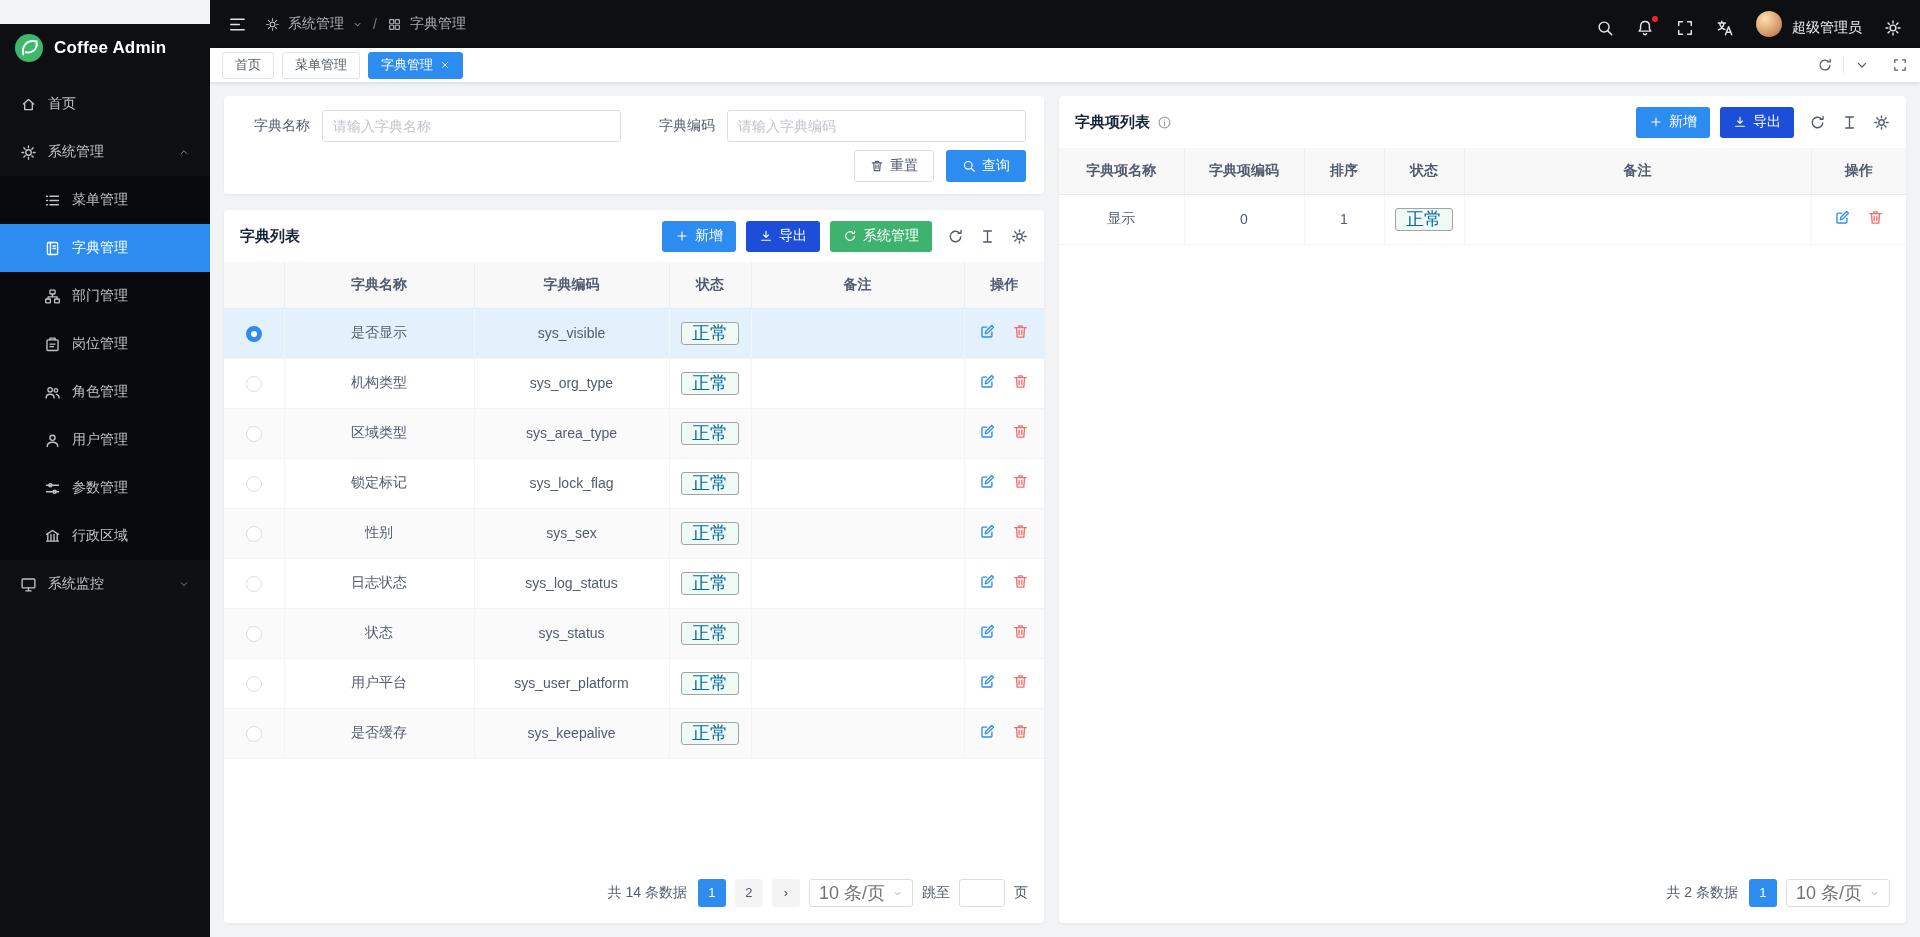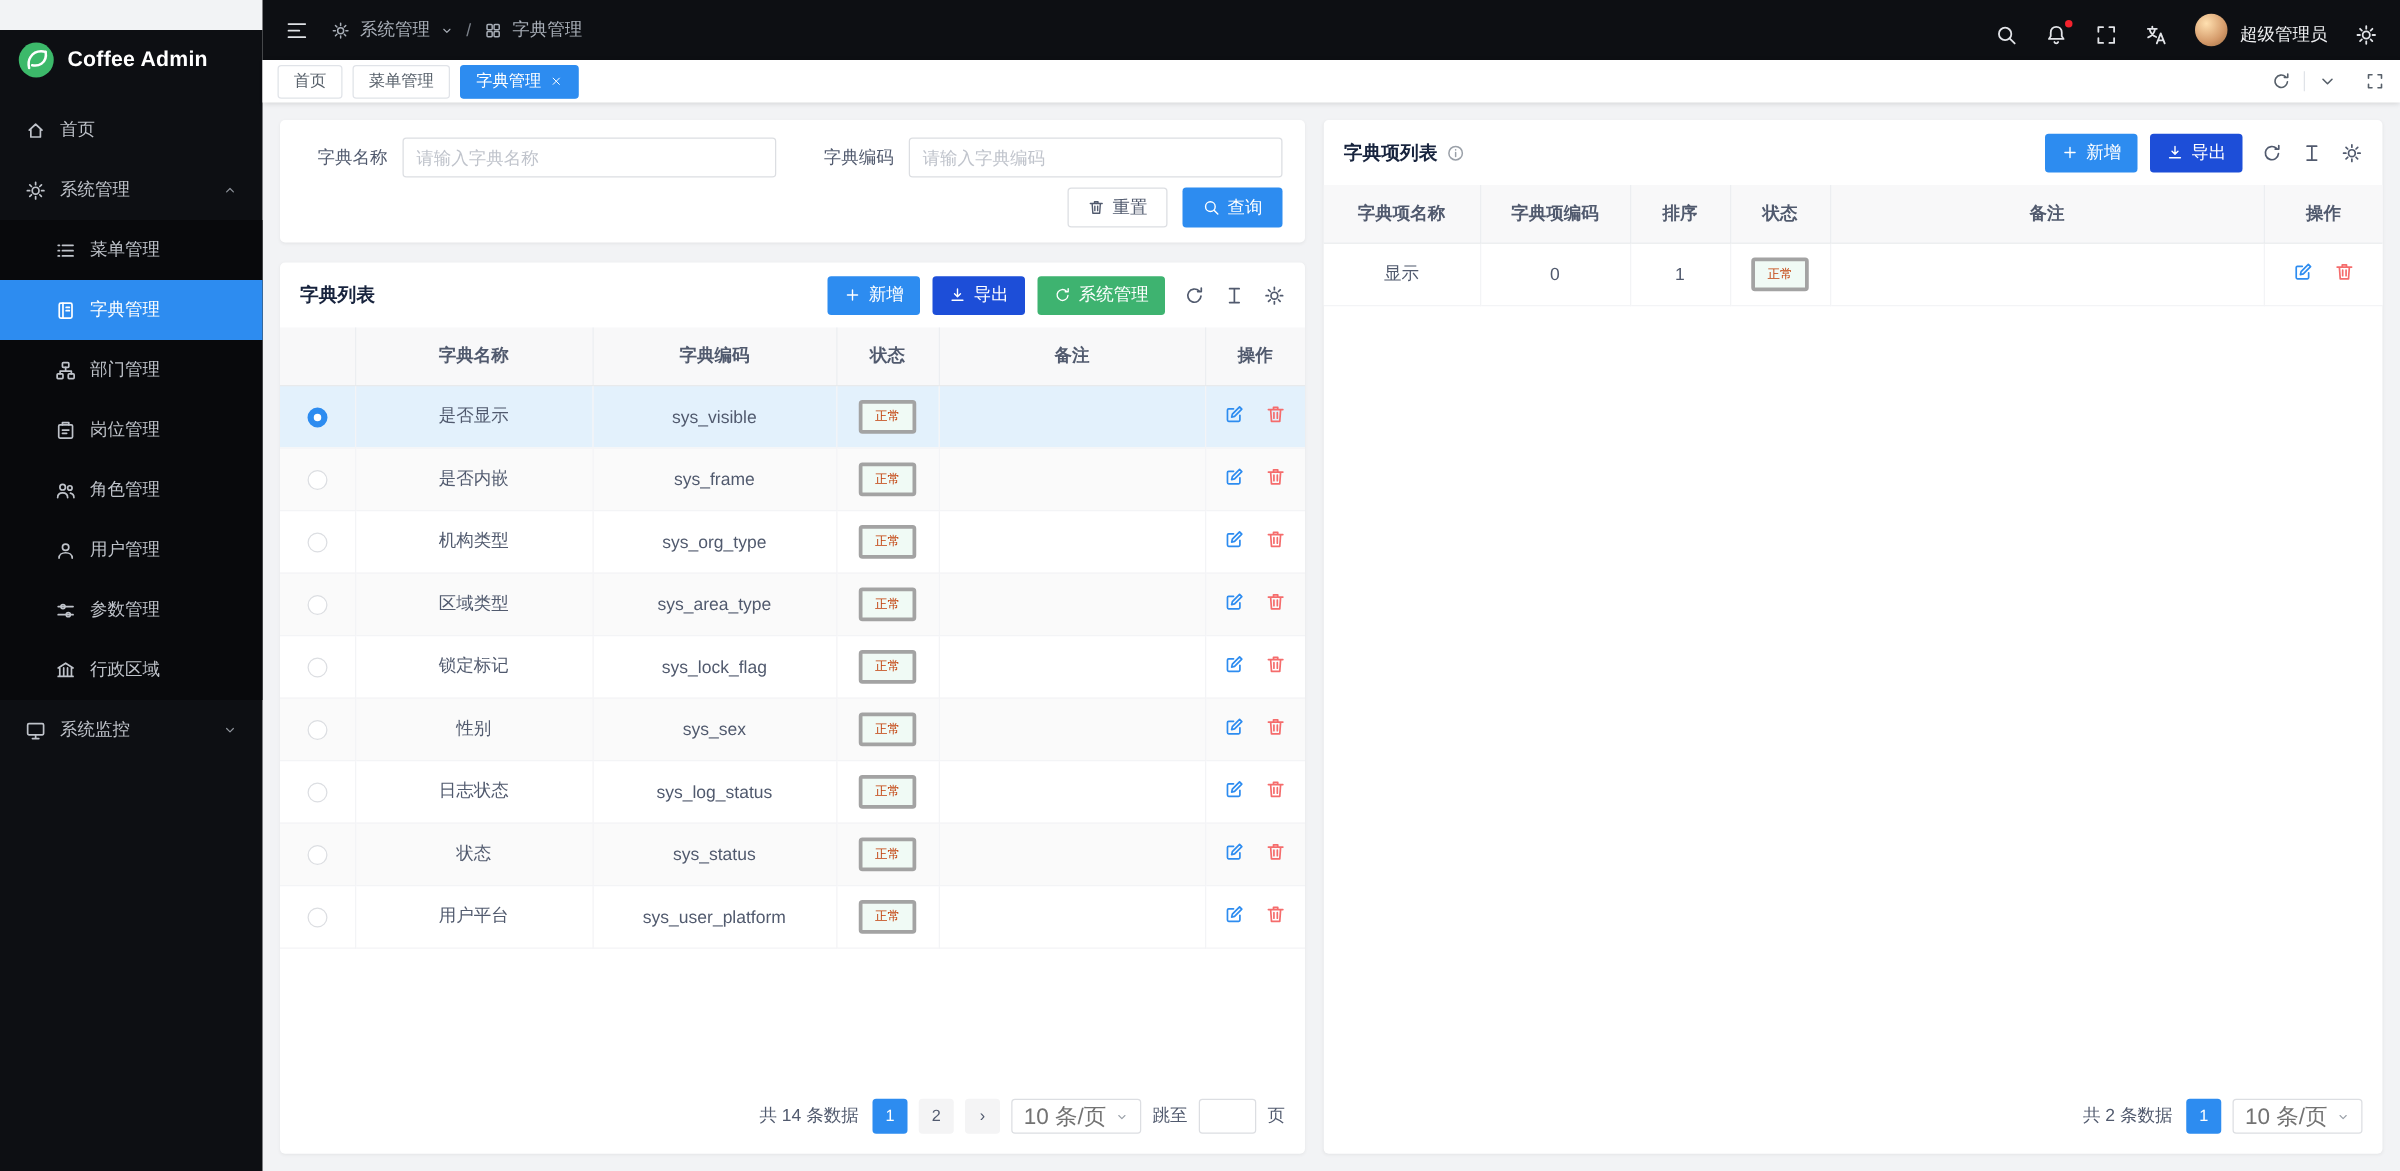--- a/index.html
+++ b/index.html
@@ -81,21 +81,21 @@
   table.grid { width:100%; border-collapse:collapse; font-size:14px; color:#515a6e; table-layout:fixed; }
   .grid th { height:46px; background:#f8f8f9; font-weight:700; color:#515a6e; border-bottom:1px solid #e8eaec; border-right:1px solid #eceef1; text-align:center; }
   .grid th:last-child { border-right:none; }
   .grid td { height:50px; text-align:center; border-bottom:1px solid #f3f4f6; border-right:1px solid #f3f4f6; background:#fff; }
   .grid td:last-child { border-right:none; }
   .grid tr.striped td { background:#fafafa; }
   .grid tr.selected td { background:#e3f1fc; }
 
   .radio { display:inline-block; width:16px; height:16px; border-radius:50%; border:1px solid #dcdee2; background:#fff; cursor:pointer; vertical-align:middle; }
   .radio.checked { border:5px solid #2d8cf0; }
-  .tag { display:inline-block; padding:2px 10px; font-size:10px; color:#c2410c; background:#f0faf5; border:3px solid #a3a3a3; border-radius:3px; line-height:17px; }
+  .tag { display:inline-block; padding:2px 10px; font-size:18px; color:#0369a1; background:#f0faf5; border:1px solid #a3a3a3; border-radius:3px; line-height:17px; }
   .ops { display:inline-flex; align-items:center; gap:16px; }
   .op { font-size:17px; cursor:pointer; display:inline-flex; }
   .op.edit { color:#2d8cf0; }
   .op.del { color:#f56c6c; }
 
   .pagination { margin-top:auto; display:flex; align-items:center; justify-content:flex-end; gap:9px; padding:14px 16px 16px; color:#515a6e; font-size:14px; flex-shrink:0; }
   .pg-total { margin-right:2px; }
   .page { min-width:28px; height:28px; line-height:28px; text-align:center; background:#f4f4f5; border-radius:3px; color:#515a6e; cursor:pointer; font-size:13px; }
   .page.active { background:#2d8cf0; color:#fff; }
   .pgsize { display:inline-flex; align-items:center; gap:7px; height:28px; padding:0 9px; border:1px solid #dcdee2; border-radius:3px; background:#fff; font-size:18px; color:#737373; cursor:pointer; }
@@ -452,40 +452,20 @@
                           <path d="M14.9 3l2.1 2.1-6.8 6.8-2.8.7.7-2.8z"></path>
                         </svg>
                       </span>
                       <span class="op del">
                         <svg class="i" viewBox="0 0 20 20">
                           <path d="M3.2 5.5h13.6M8 5.2V3.4h4v1.8M5.3 5.5l.8 11.1h7.8l.8-11.1M8.4 8.4v5.2M11.6 8.4v5.2"></path>
                         </svg>
                       </span>
                     </span></td>
                 </tr>
-                <tr class="striped">
-                  <td><span class="radio"></span></td>
-                  <td>是否内嵌</td>
-                  <td>sys_frame</td>
-                  <td><span class="tag">正常</span></td>
-                  <td></td>
-                  <td><span class="ops">
-                      <span class="op edit">
-                        <svg class="i" viewBox="0 0 20 20">
-                          <path d="M9.2 4.8H4.6a1.1 1.1 0 0 0-1.1 1.1v9.5a1.1 1.1 0 0 0 1.1 1.1h9.5a1.1 1.1 0 0 0 1.1-1.1v-4.6"></path>
-                          <path d="M14.9 3l2.1 2.1-6.8 6.8-2.8.7.7-2.8z"></path>
-                        </svg>
-                      </span>
-                      <span class="op del">
-                        <svg class="i" viewBox="0 0 20 20">
-                          <path d="M3.2 5.5h13.6M8 5.2V3.4h4v1.8M5.3 5.5l.8 11.1h7.8l.8-11.1M8.4 8.4v5.2M11.6 8.4v5.2"></path>
-                        </svg>
-                      </span>
-                    </span></td>
-                </tr>
                 <tr>
                   <td><span class="radio"></span></td>
                   <td>机构类型</td>
                   <td>sys_org_type</td>
                   <td><span class="tag">正常</span></td>
                   <td></td>
                   <td><span class="ops">
                       <span class="op edit">
                         <svg class="i" viewBox="0 0 20 20">
                           <path d="M9.2 4.8H4.6a1.1 1.1 0 0 0-1.1 1.1v9.5a1.1 1.1 0 0 0 1.1 1.1h9.5a1.1 1.1 0 0 0 1.1-1.1v-4.6"></path>
@@ -596,20 +576,40 @@
                         <svg class="i" viewBox="0 0 20 20">
                           <path d="M3.2 5.5h13.6M8 5.2V3.4h4v1.8M5.3 5.5l.8 11.1h7.8l.8-11.1M8.4 8.4v5.2M11.6 8.4v5.2"></path>
                         </svg>
                       </span>
                     </span></td>
                 </tr>
                 <tr>
                   <td><span class="radio"></span></td>
                   <td>用户平台</td>
                   <td>sys_user_platform</td>
+                  <td><span class="tag">正常</span></td>
+                  <td></td>
+                  <td><span class="ops">
+                      <span class="op edit">
+                        <svg class="i" viewBox="0 0 20 20">
+                          <path d="M9.2 4.8H4.6a1.1 1.1 0 0 0-1.1 1.1v9.5a1.1 1.1 0 0 0 1.1 1.1h9.5a1.1 1.1 0 0 0 1.1-1.1v-4.6"></path>
+                          <path d="M14.9 3l2.1 2.1-6.8 6.8-2.8.7.7-2.8z"></path>
+                        </svg>
+                      </span>
+                      <span class="op del">
+                        <svg class="i" viewBox="0 0 20 20">
+                          <path d="M3.2 5.5h13.6M8 5.2V3.4h4v1.8M5.3 5.5l.8 11.1h7.8l.8-11.1M8.4 8.4v5.2M11.6 8.4v5.2"></path>
+                        </svg>
+                      </span>
+                    </span></td>
+                </tr>
+                <tr class="striped">
+                  <td><span class="radio"></span></td>
+                  <td>是否缓存</td>
+                  <td>sys_keepalive</td>
                   <td><span class="tag">正常</span></td>
                   <td></td>
                   <td><span class="ops">
                       <span class="op edit">
                         <svg class="i" viewBox="0 0 20 20">
                           <path d="M9.2 4.8H4.6a1.1 1.1 0 0 0-1.1 1.1v9.5a1.1 1.1 0 0 0 1.1 1.1h9.5a1.1 1.1 0 0 0 1.1-1.1v-4.6"></path>
                           <path d="M14.9 3l2.1 2.1-6.8 6.8-2.8.7.7-2.8z"></path>
                         </svg>
                       </span>
                       <span class="op del">

